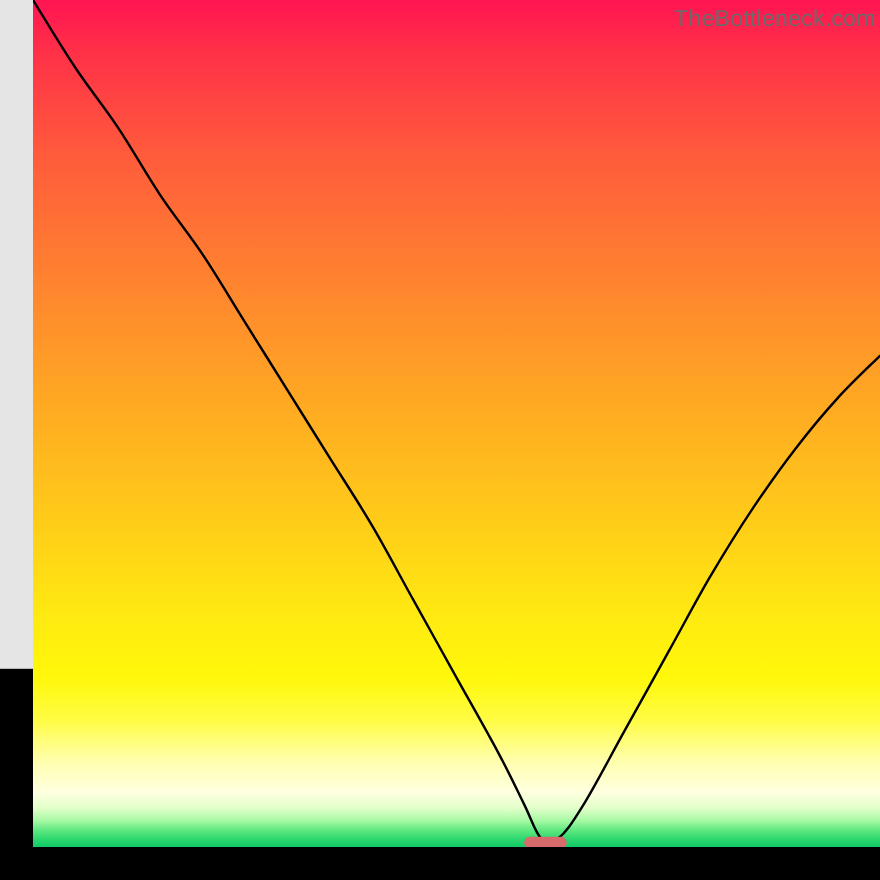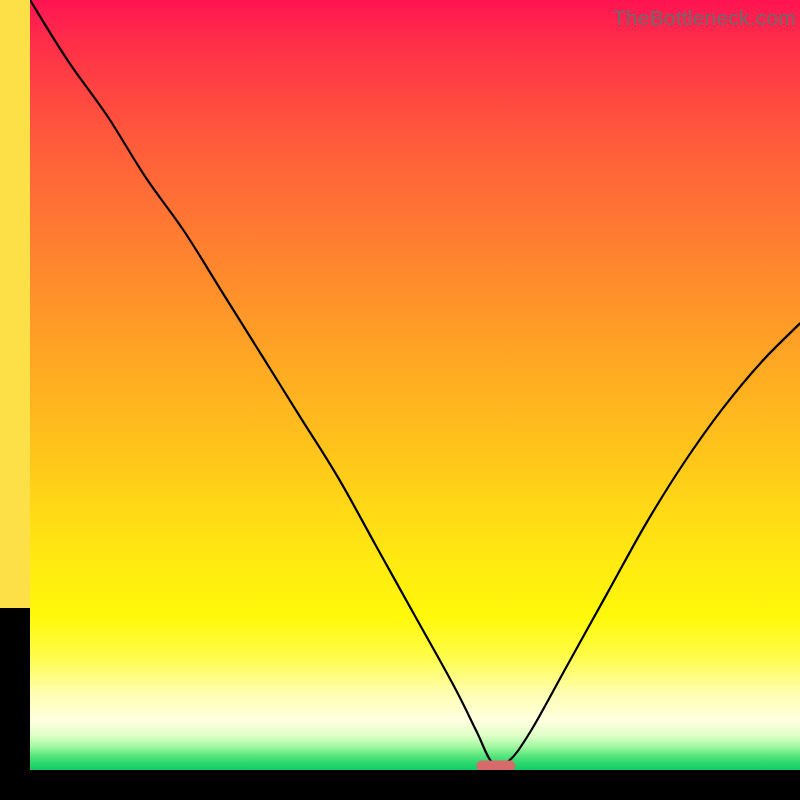--- a/index.html
+++ b/index.html
@@ -8,21 +8,21 @@
     width: 800px;
     height: 800px;
     overflow: hidden;
     background: #000000;
     font-family: Arial, Helvetica, sans-serif;
   }
   .frame {
     position: relative;
     width: 800px;
     height: 608px;
-    background: #fde047;
+    background: #e5e5e5;
   }
   .plot-area {
     position: absolute;
     left: 30px;
     top: 0px;
     width: 770px;
     height: 770px;
     background: linear-gradient(
       to bottom,
       #ff1452 0%,

